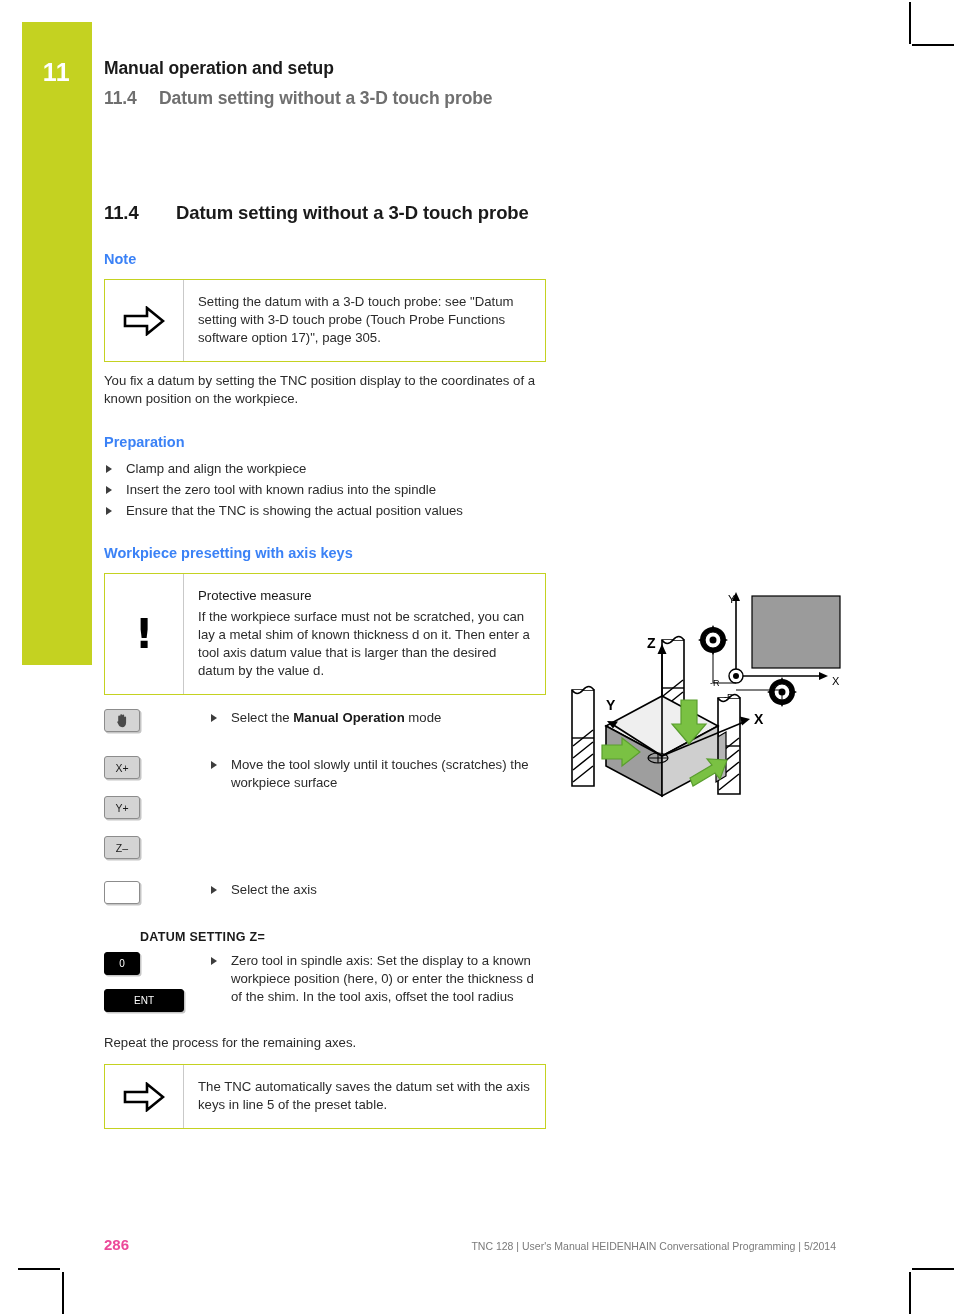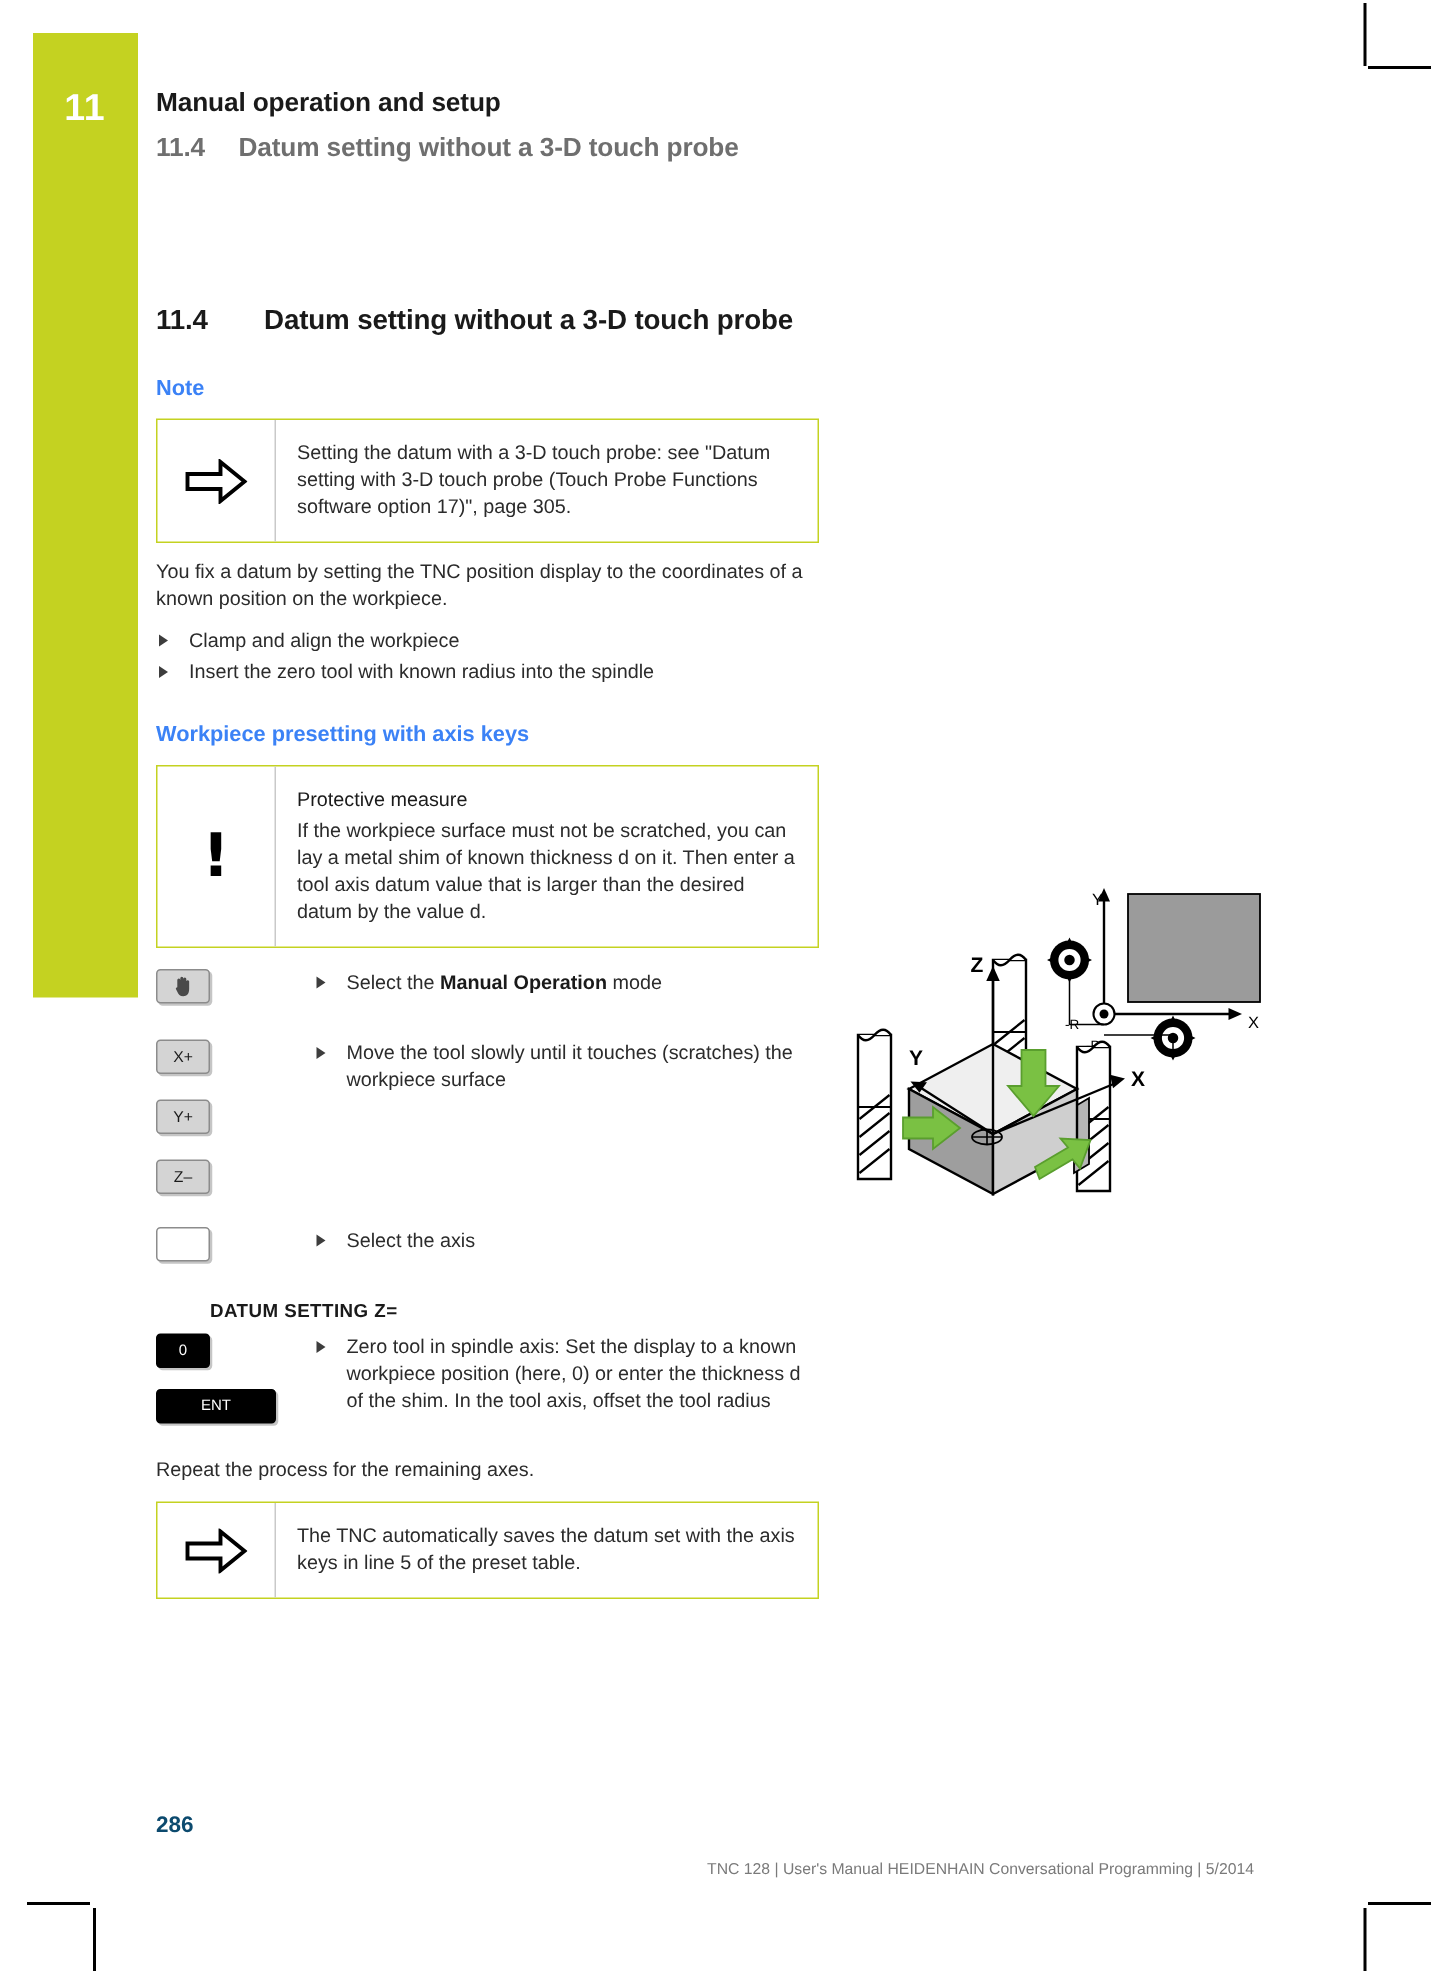--- a/index.html
+++ b/index.html
@@ -229,24 +229,24 @@
     font-weight: bold;
     letter-spacing: 0.3px;
     color: #1a1a1a;
     padding-left: 36px;
   }
 
   
   .page-number {
     position: absolute;
     left: 104px;
-    top: 1208px;
+    top: 1236px;
     font-size: 15px;
     font-weight: bold;
-    color: #0c4a6e;
+    color: #ec4899;
   }
   .footer-meta {
     position: absolute;
     right: 118px;
     top: 1240px;
     font-size: 10.5px;
     color: #7a7a7a;
   }
 
   
@@ -294,23 +294,25 @@
       <div class="icon-col">
         <svg width="42" height="30" viewBox="0 0 42 30" aria-hidden="true">
           <path d="M2 10 H24 V2 L40 15 L24 28 V20 H2 Z" fill="#ffffff" stroke="#000000" stroke-width="2.6" stroke-linejoin="miter"></path>
         </svg>
       </div>
       <div class="text-col">Setting the datum with a 3-D touch probe: see "Datum setting with 3-D touch probe (Touch Probe Functions software option 17)", page 305.</div>
     </div>
 
     <p class="body">You fix a datum by setting the TNC position display to the coordinates of a known position on the workpiece.</p>
 
+    <h2 class="sub">Preparation</h2>
     <ul class="bullets">
       <li>Clamp and align the workpiece</li>
       <li>Insert the zero tool with known radius into the spindle</li>
+      <li>Ensure that the TNC is showing the actual position values</li>
     </ul>
 
     <h2 class="sub tight">Workpiece presetting with axis keys</h2>
 
     <div class="callout">
       <div class="icon-col">
         <span class="bang">!</span>
       </div>
       <div class="text-col">
         <span class="ttl">Protective measure</span>

